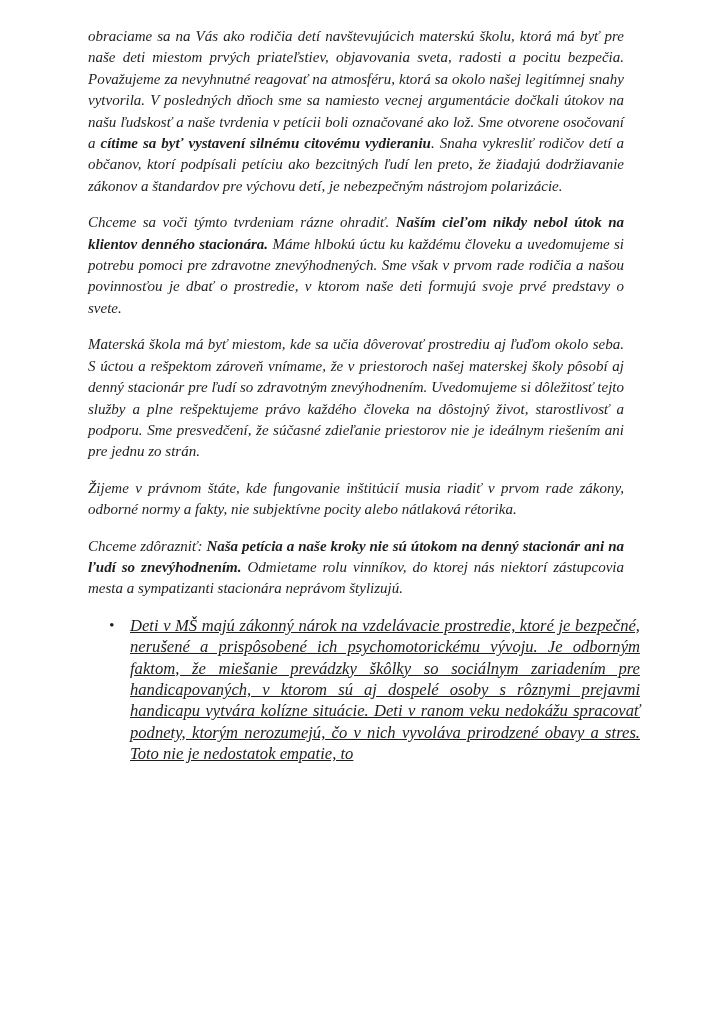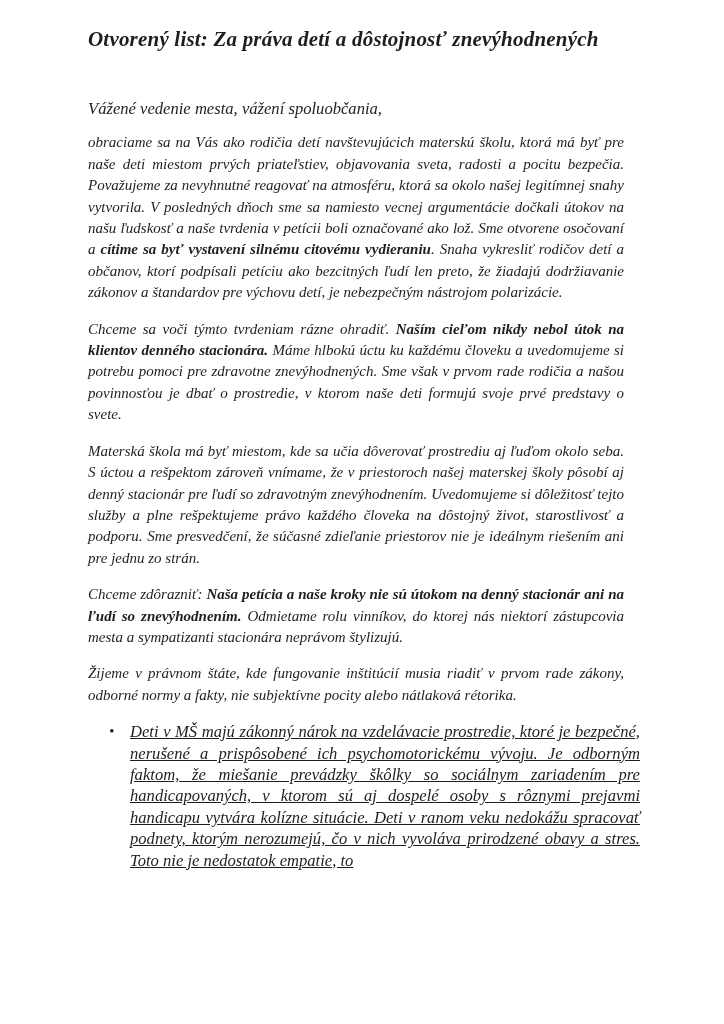--- a/index.html
+++ b/index.html
@@ -62,26 +62,24 @@
     text-align: justify;
     text-align-last: left;
     hyphens: none;
     text-decoration: underline;
   }
 </style>
 </head>
 <body>
 
 <div class="page" style="color: rgb(30, 30, 30); background: rgb(255, 255, 255);">
-  <h1 class="doc-title">Otvorený list: Za práva detí a dôstojnosť znevýhodnených</h1>
-  <p class="salutation">Vážené vedenie mesta, vážení spoluobčania,</p>
   <div id="blocks">
       <p class="para"><span>obraciame sa na Vás ako rodičia detí navštevujúcich materskú školu, ktorá má byť pre naše deti miestom prvých priateľstiev, objavovania sveta, radosti a pocitu bezpečia. Považujeme za nevyhnutné reagovať na atmosféru, ktorá sa okolo našej legitímnej snahy vytvorila. V posledných dňoch sme sa namiesto vecnej argumentácie dočkali útokov na našu ľudskosť a naše tvrdenia v petícii boli označované ako lož. Sme otvorene osočovaní a </span><span class="bold">cítime sa byť vystavení silnému citovému vydieraniu</span><span>. Snaha vykresliť rodičov detí a občanov, ktorí podpísali petíciu ako bezcitných ľudí len preto, že žiadajú dodržiavanie zákonov a štandardov pre výchovu detí, je nebezpečným nástrojom polarizácie.</span></p>
       <p class="para"><span>Chceme sa voči týmto tvrdeniam rázne ohradiť. </span><span class="bold">Naším cieľom nikdy nebol útok na klientov denného stacionára.</span><span> Máme hlbokú úctu ku každému človeku a uvedomujeme si potrebu pomoci pre zdravotne znevýhodnených. Sme však v prvom rade rodičia a našou povinnosťou je dbať o prostredie, v ktorom naše deti formujú svoje prvé predstavy o svete.</span></p>
       <p class="para"><span>Materská škola má byť miestom, kde sa učia dôverovať prostrediu aj ľuďom okolo seba. S úctou a rešpektom zároveň vnímame, že v priestoroch našej materskej školy pôsobí aj denný stacionár pre ľudí so zdravotným znevýhodnením. Uvedomujeme si dôležitosť tejto služby a plne rešpektujeme právo každého človeka na dôstojný život, starostlivosť a podporu. Sme presvedčení, že súčasné zdieľanie priestorov nie je ideálnym riešením ani pre jednu zo strán.</span></p>
+      <p class="para"><span>Žijeme v právnom štáte, kde fungovanie inštitúcií musia riadiť v prvom rade zákony, odborné normy a fakty, nie subjektívne pocity alebo nátlaková rétorika.</span></p>
       <p class="para"><span>Chceme zdôrazniť: </span><span class="bold">Naša petícia a naše kroky nie sú útokom na denný stacionár ani na ľudí so znevýhodnením.</span><span> Odmietame rolu vinníkov, do ktorej nás niektorí zástupcovia mesta a sympatizanti stacionára neprávom štylizujú.</span></p>
-      <p class="para"><span>Žijeme v právnom štáte, kde fungovanie inštitúcií musia riadiť v prvom rade zákony, odborné normy a fakty, nie subjektívne pocity alebo nátlaková rétorika.</span></p>
       <div class="bullet">
         <span class="marker">•</span>
         <div class="content"><span>Deti v MŠ majú zákonný nárok na vzdelávacie prostredie, ktoré je bezpečné, nerušené a prispôsobené ich psychomotorickému vývoju. Je odborným faktom, že miešanie prevádzky škôlky so sociálnym zariadením pre handicapovaných, v ktorom sú aj dospelé osoby s rôznymi prejavmi handicapu vytvára kolízne situácie. Deti v ranom veku nedokážu spracovať podnety, ktorým nerozumejú, čo v nich vyvoláva prirodzené obavy a stres. Toto nie je nedostatok empatie, to</span></div>
       </div>
     </div>
 </div>
 
 </body></html>

